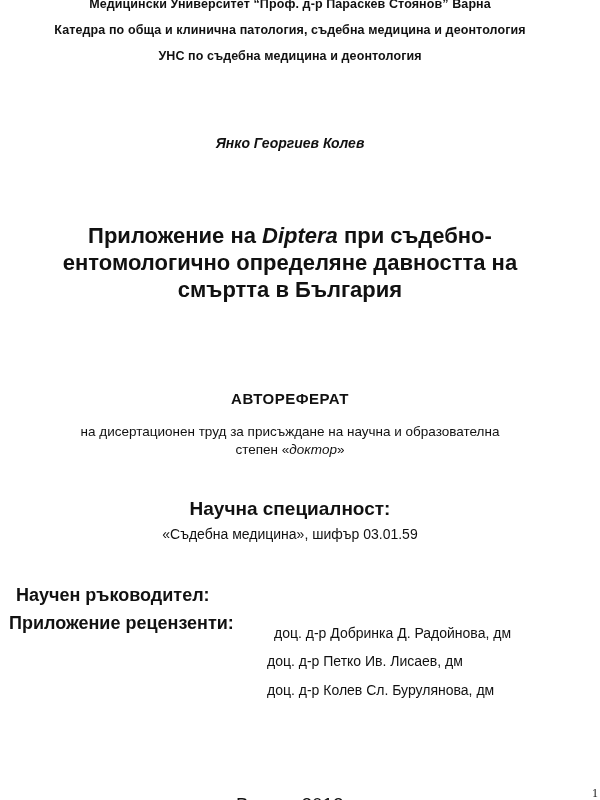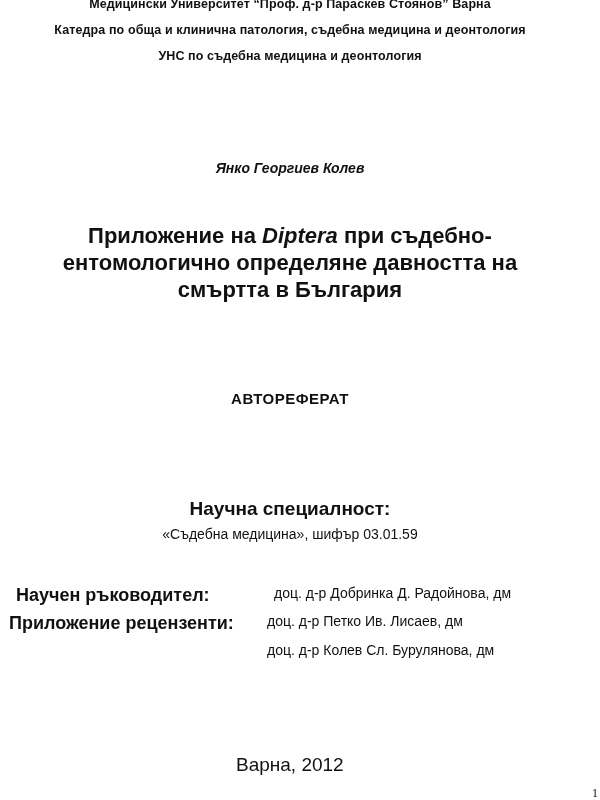--- a/index.html
+++ b/index.html
@@ -1,28 +1,28 @@
 <!DOCTYPE html>
 <html><head>
 <meta charset="utf-8">
 <style>
   html, body { margin:0; padding:0; }
   body { width:600px; height:800px; background:#ffffff; position:relative; overflow:hidden;
          font-family:"Liberation Sans", sans-serif; color:#111; }
   .abs { position:absolute; white-space:nowrap; }
   .center { left:0; width:580px; text-align:center; }
   .hdr { font-weight:bold; font-size:12.5px; letter-spacing:0.1px; }
-  .author { font-weight:bold; font-style:italic; font-size:14px;margin-top:25px; }
+  .author { font-weight:bold; font-style:italic; font-size:14px; }
   .title { font-weight:bold; font-size:22px; line-height:27px; }
   .title em { font-style:italic; }
   .avt { font-weight:bold; font-size:15px; letter-spacing:0.5px; }
   .sub { font-size:13.5px; line-height:18px; }
   .spec { font-weight:bold; font-size:19px; }
   .row-label { font-weight:bold; font-size:18px; }
-  .row-val { font-size:14px; }
+  .row-val { font-size:14px;margin-top:40px; }
   .pg { font-family:"Liberation Serif", serif; font-size:12px; }
 </style>
 </head>
 <body>
 
 <div>
 
   <div class="abs center hdr" style="top:-3px;">Медицински Университет “Проф. д-р Параскев Стоянов” Варна</div>
   <div class="abs center hdr" style="top:23px; left:-5px; width:590px;">Катедра по обща и клинична патология, съдебна медицина и деонтология</div>
   <div class="abs center hdr" style="top:49px;">УНС по съдебна медицина и деонтология</div>
@@ -31,20 +31,22 @@
 
   <div class="abs center title" style="top:222px;">
     <div><span>Приложение на </span><em>Diptera</em><span> при съдебно-</span></div>
     <div>ентомологично определяне давността на</div>
     <div>смъртта в България</div>
   </div>
 
   <div class="abs center avt" style="top:390px;">АВТОРЕФЕРАТ</div>
 
   <div class="abs center sub" style="top:423px;">
+    <div>на дисертационен труд за присъждане на научна и образователна</div>
+    <div><span>степен «</span><em>доктор</em><span>»</span></div>
   </div>
 
   <div class="abs center spec" style="top:498px;">Научна специалност:</div>
   <div class="abs center sub" style="top:525px; font-size:14px;">«Съдебна медицина», шифър 03.01.59</div>
 
   <div class="abs row-label" style="top:585px; left:16px;">Научен ръководител:</div>
   <div class="abs row-val" style="top:585px; left:274px;">доц. д-р Добринка Д. Радойнова, дм</div>
 
   <div class="abs row-label" style="top:613px; left:9px;">Приложение рецензенти:</div>
   <div class="abs row-val" style="top:613px; left:267px;text-align:center;">доц. д-р Петко Ив. Лисаев, дм</div>

